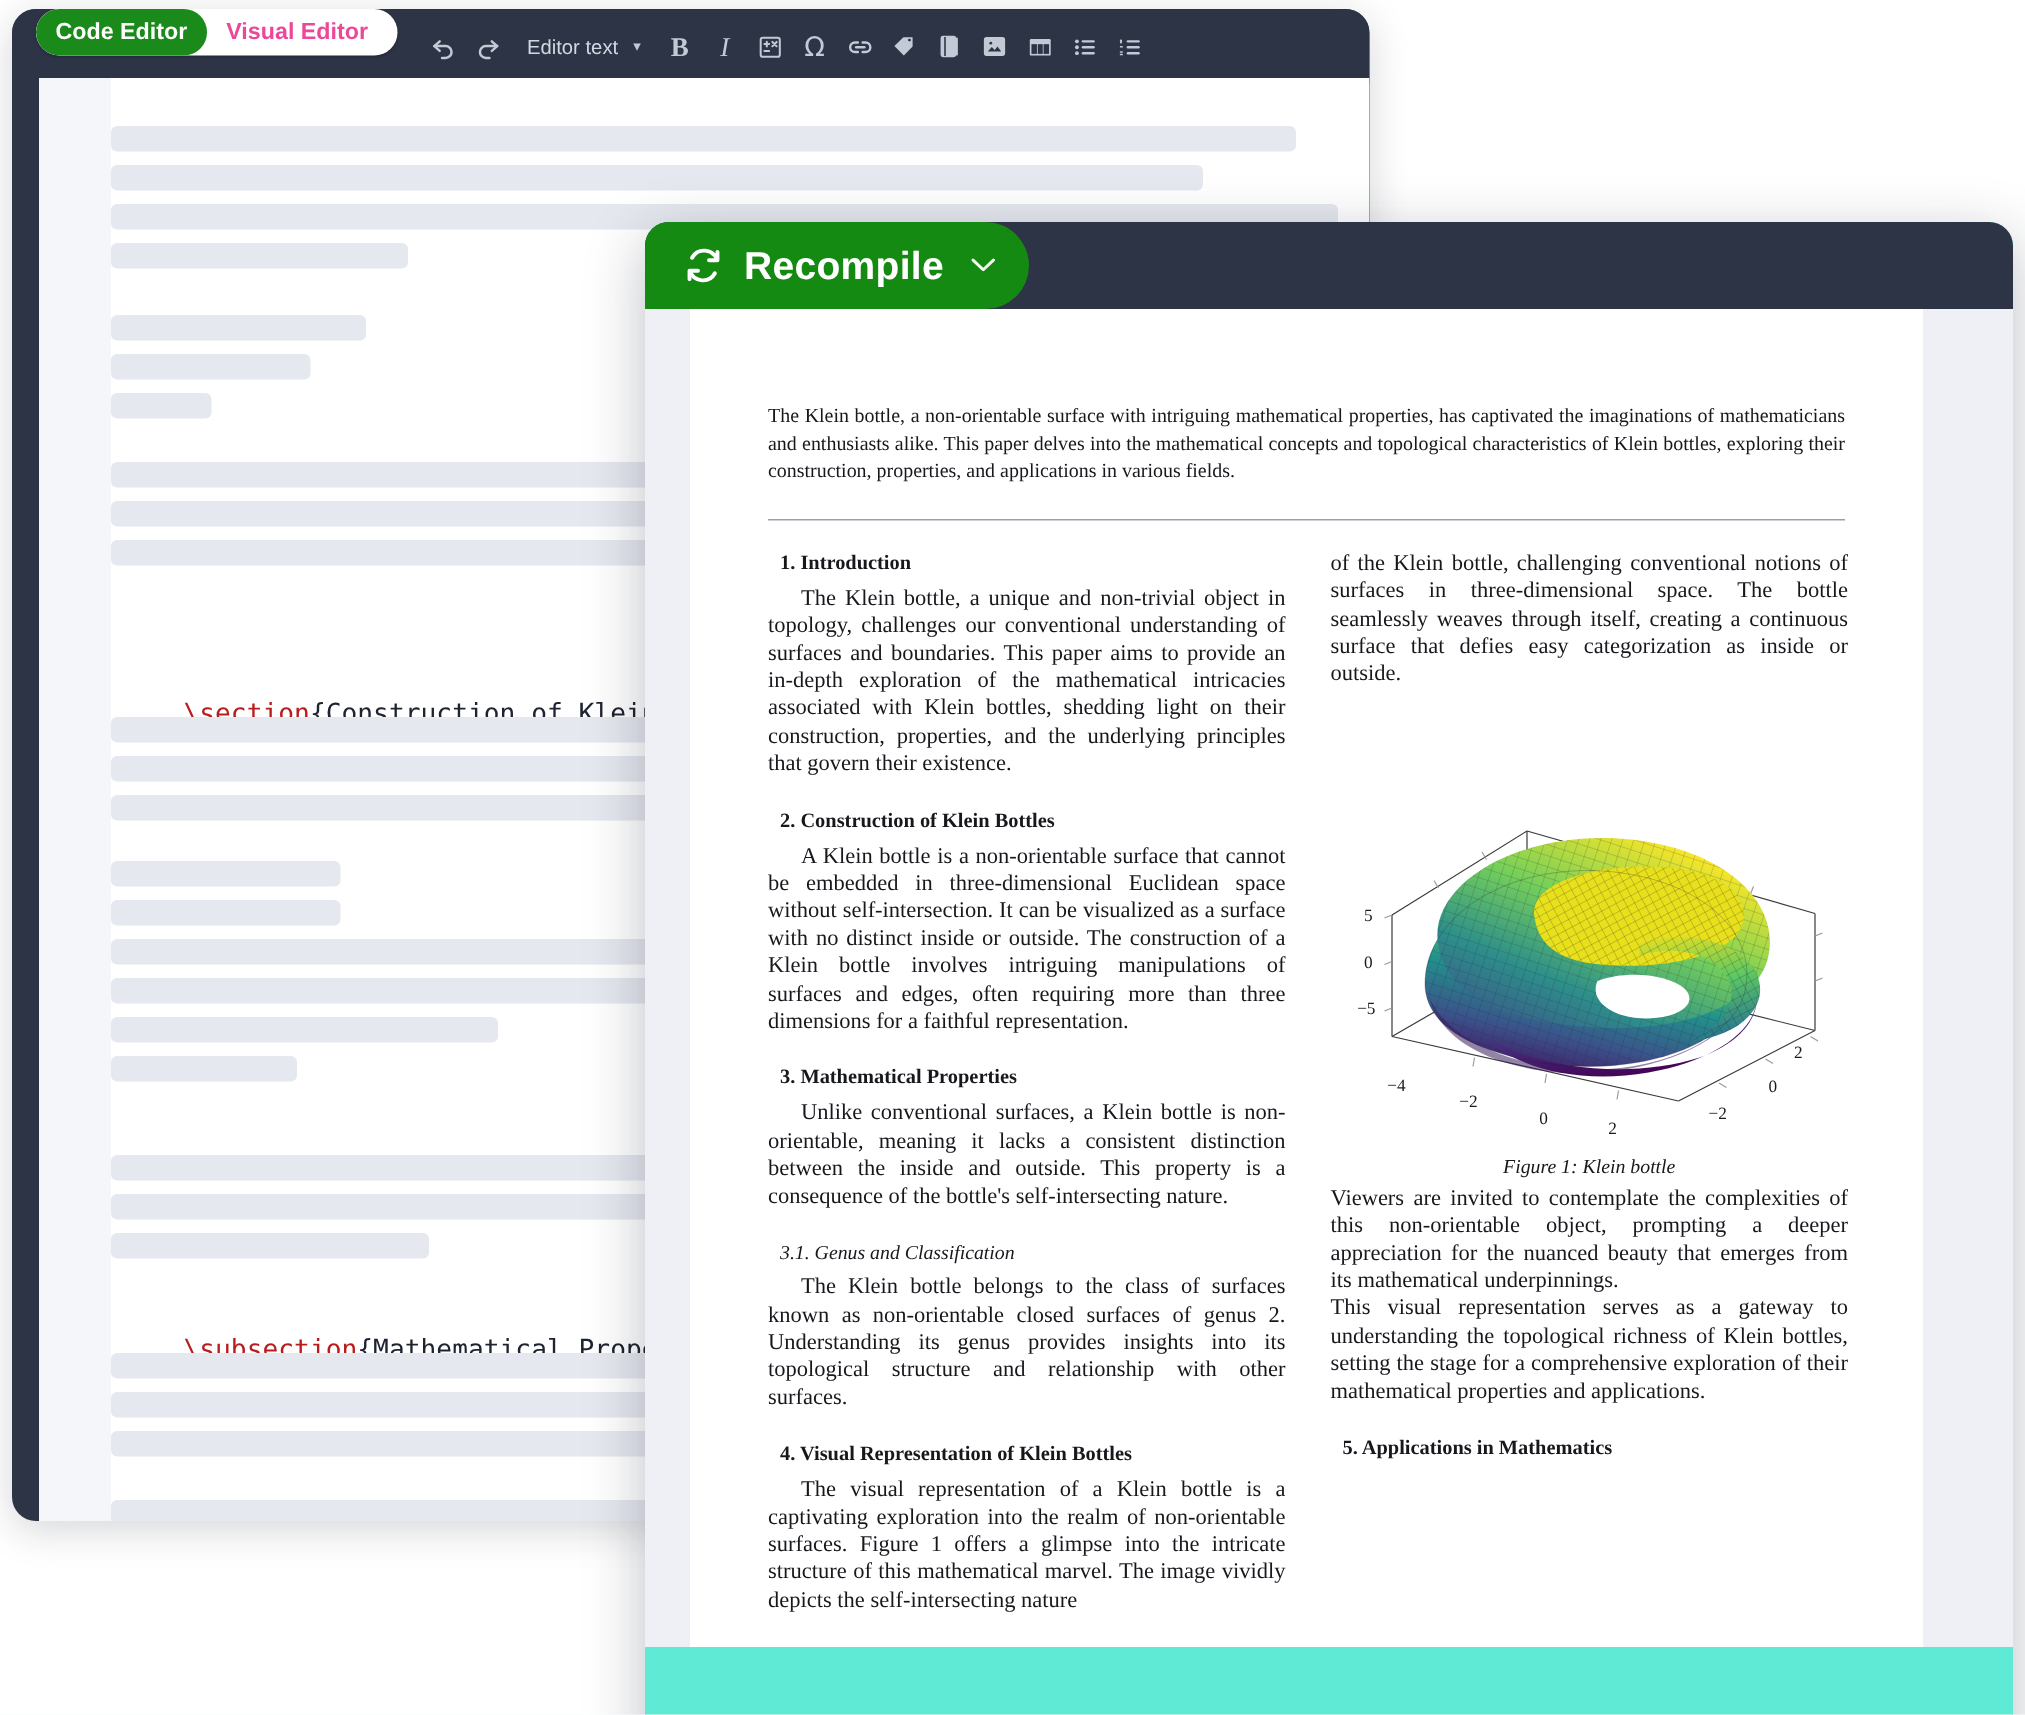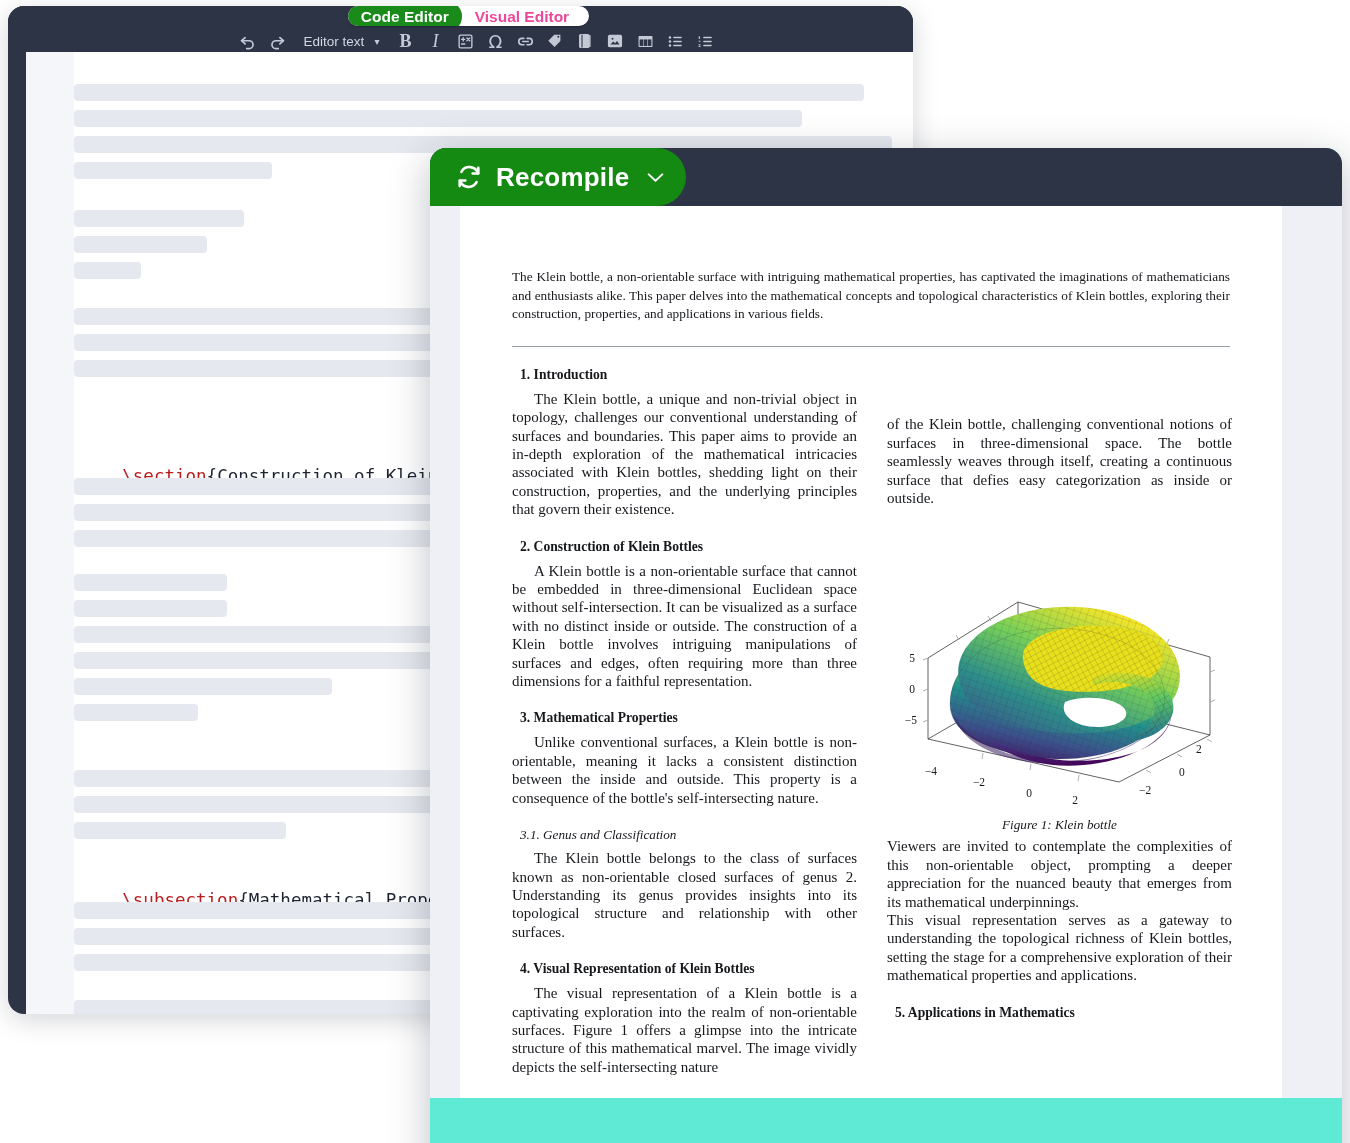--- a/index.html
+++ b/index.html
@@ -19,24 +19,23 @@
     width: 905px; height: 1008px;
     background: #2c3446;
     border-radius: 16px;
     box-shadow: 0 6px 26px rgba(20,28,45,0.18);
     overflow: hidden;
   }
   .back-toolbar {
     position: absolute; left: 0; top: 0;
     width: 905px; height: 50px;
     background: #2c3446;
-    display: flex; align-items: center;
+    display: flex; 
     padding-left: 16px;
     gap: 0px;
-    flex-direction: column;
   }
   .editor-toggle {
     display: flex; align-items: center;
     background: #ffffff;
     border-radius: 999px;
     height: 31px;
     padding: 0;
     overflow: hidden;
     box-shadow: 0 1px 2px rgba(0,0,0,0.25);
   }
@@ -159,21 +158,20 @@
   }
   .rule {
     margin-top: 22px;
     border-top: 1px solid #9aa0ab;
     width: 718px;
   }
   .cols {
     display: flex;
     margin-top: 20px;
     width: 720px;
-    align-items: center;
   }
   .col { width: 345px; }
   .col.right { margin-left: 30px; }
   .h2 {
     font-size: 13.6px; font-weight: bold;
     margin: 0 0 7px 8px;
   }
   .h3 {
     font-size: 13.2px; font-style: italic;
     margin: 0 0 6px 8px;

